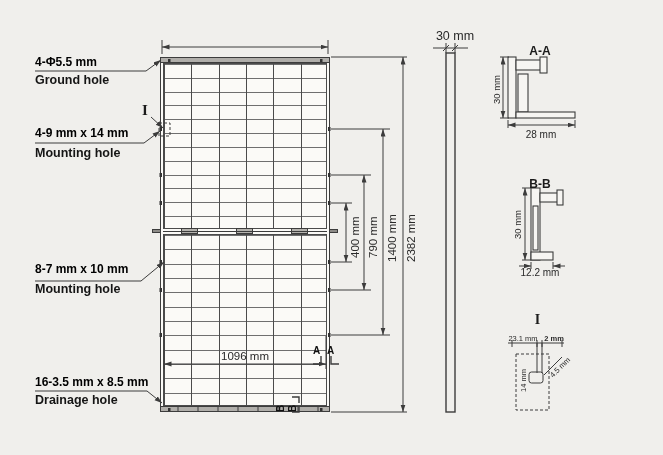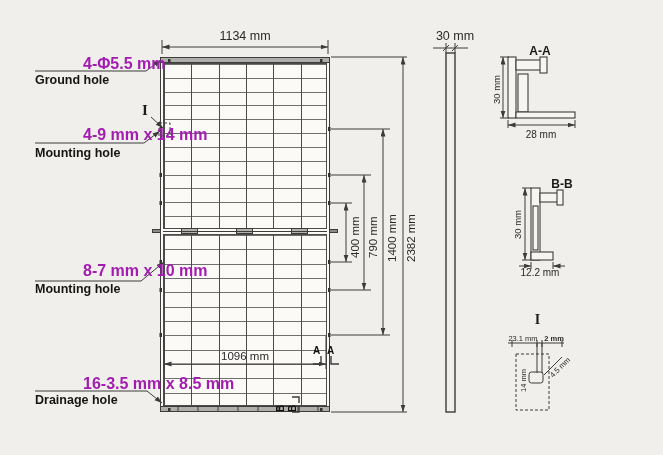--- a/index.html
+++ b/index.html
@@ -4,21 +4,21 @@
 <style>
   html,body{margin:0;padding:0;background:#f0efec;}
   .stage{position:relative;width:663px;height:455px;background:#f0efec;overflow:hidden;
          font-family:"Liberation Sans",sans-serif;color:#1c1c1c;}
   .abs{position:absolute;white-space:nowrap;}
   .ctext{text-align:center;}
   .vtext{position:absolute;white-space:nowrap;transform-origin:0 0;transform:rotate(-90deg);}
   .dtext{position:absolute;white-space:nowrap;transform-origin:0 0;transform:rotate(-45deg);}
   .dimtxt{font-size:12.5px;color:#2a2a2a;}
   .vdim{font-size:11.5px;color:#2a2a2a;}
-  .callout-dim{font-size:16px;font-weight:bold;color:#a21caf;margin-left:48px;}
+  .callout-dim{font-size:12px;font-weight:bold;color:#000000;}
   .callout-name{font-size:12.5px;font-weight:bold;color:#151515;}
   .sec-title{font-size:12px;font-weight:bold;color:#1a1a1a;margin-top:9px;}
   .secdim{font-size:9.5px;color:#2a2a2a;}
   .tinydim{font-size:7.5px;color:#2a2a2a;}
   .serifI{font-family:"Liberation Serif",serif;font-weight:bold;}
   .mark{font-size:10px;font-weight:bold;color:#111;}
   
   .frame{position:absolute;left:160px;top:57px;width:170px;height:355px;
          border:1.5px solid #3c3c3c;background:#fbfaf7;box-sizing:border-box;}
   .bar{position:absolute;left:160px;width:170px;height:6px;background:#b0aeaa;
@@ -188,21 +188,20 @@
       <path class="ln" d="M542,340 V347"></path>
         <path class="ln" d="M562,340 V347"></path>
       <rect class="dash" x="516" y="354" width="33" height="56"></rect>
       <path class="ln" d="M537,343 V373"></path>
         <path class="ln" d="M542,343 V373"></path>
       <rect class="ln" x="529" y="372" width="14" height="11" rx="2.5"></rect>
       <path class="ln" d="M544,375 L562,357"></path>
     </g>
   </svg>
 
-  <div class="abs ctext dimtxt" style="left:185px;top:29px;width:120px;">1134 mm</div>
   <div class="abs ctext dimtxt" style="left:420px;top:29px;width:70px;">30 mm</div>
 
   <div class="abs callout-dim" style="left:35px;top:55px;">4-Φ5.5 mm</div>
   <div class="abs callout-name" style="left:35px;top:73px;">Ground hole</div>
   <div class="abs serifI" style="left:142px;top:102px;font-size:15px;">I</div>
   <div class="abs callout-dim" style="left:35px;top:126px;">4-9 mm x 14 mm</div>
   <div class="abs callout-name" style="left:35px;top:146px;">Mounting hole</div>
   <div class="abs callout-dim" style="left:35px;top:262px;">8-7 mm x 10 mm</div>
   <div class="abs callout-name" style="left:35px;top:282px;">Mounting hole</div>
   <div class="abs callout-dim" style="left:35px;top:375px;">16-3.5 mm x 8.5 mm</div>
@@ -217,21 +216,21 @@
 
   <div class="vtext vdim" style="left:349px;top:258px;">400 mm</div>
   <div class="vtext vdim" style="left:367px;top:258px;">790 mm</div>
   <div class="vtext vdim" style="left:386px;top:262px;">1400 mm</div>
   <div class="vtext vdim" style="left:405px;top:262px;">2382 mm</div>
 
   <div class="abs ctext sec-title" style="left:505px;top:35px;width:70px;">A-A</div>
   <div class="vtext secdim" style="left:491px;top:104px;">30 mm</div>
   <div class="abs ctext secdim" style="left:510px;top:129px;width:62px;font-size:10px;">28 mm</div>
 
-  <div class="abs ctext sec-title" style="left:527px;top:168px;width:70px;">B-B</div>
+  <div class="abs ctext sec-title" style="left:505px;top:168px;width:70px;">B-B</div>
   <div class="vtext secdim" style="left:512px;top:239px;">30 mm</div>
   <div class="abs ctext secdim" style="left:509px;top:267px;width:62px;font-size:10px;">12.2 mm</div>
 
   <div class="abs ctext serifI" style="left:520px;top:312px;width:35px;font-size:14px;">I</div>
   <div class="abs ctext tinydim" style="left:507px;top:334px;width:32px;">23.1 mm</div>
   <div class="abs ctext tinydim" style="left:543px;top:334px;width:22px;font-weight:bold;">2 mm</div>
   <div class="vtext tinydim" style="left:519px;top:392px;">14 mm</div>
   <div class="dtext tinydim" style="left:548px;top:373px;">4.5 mm</div>
 
 </div>

